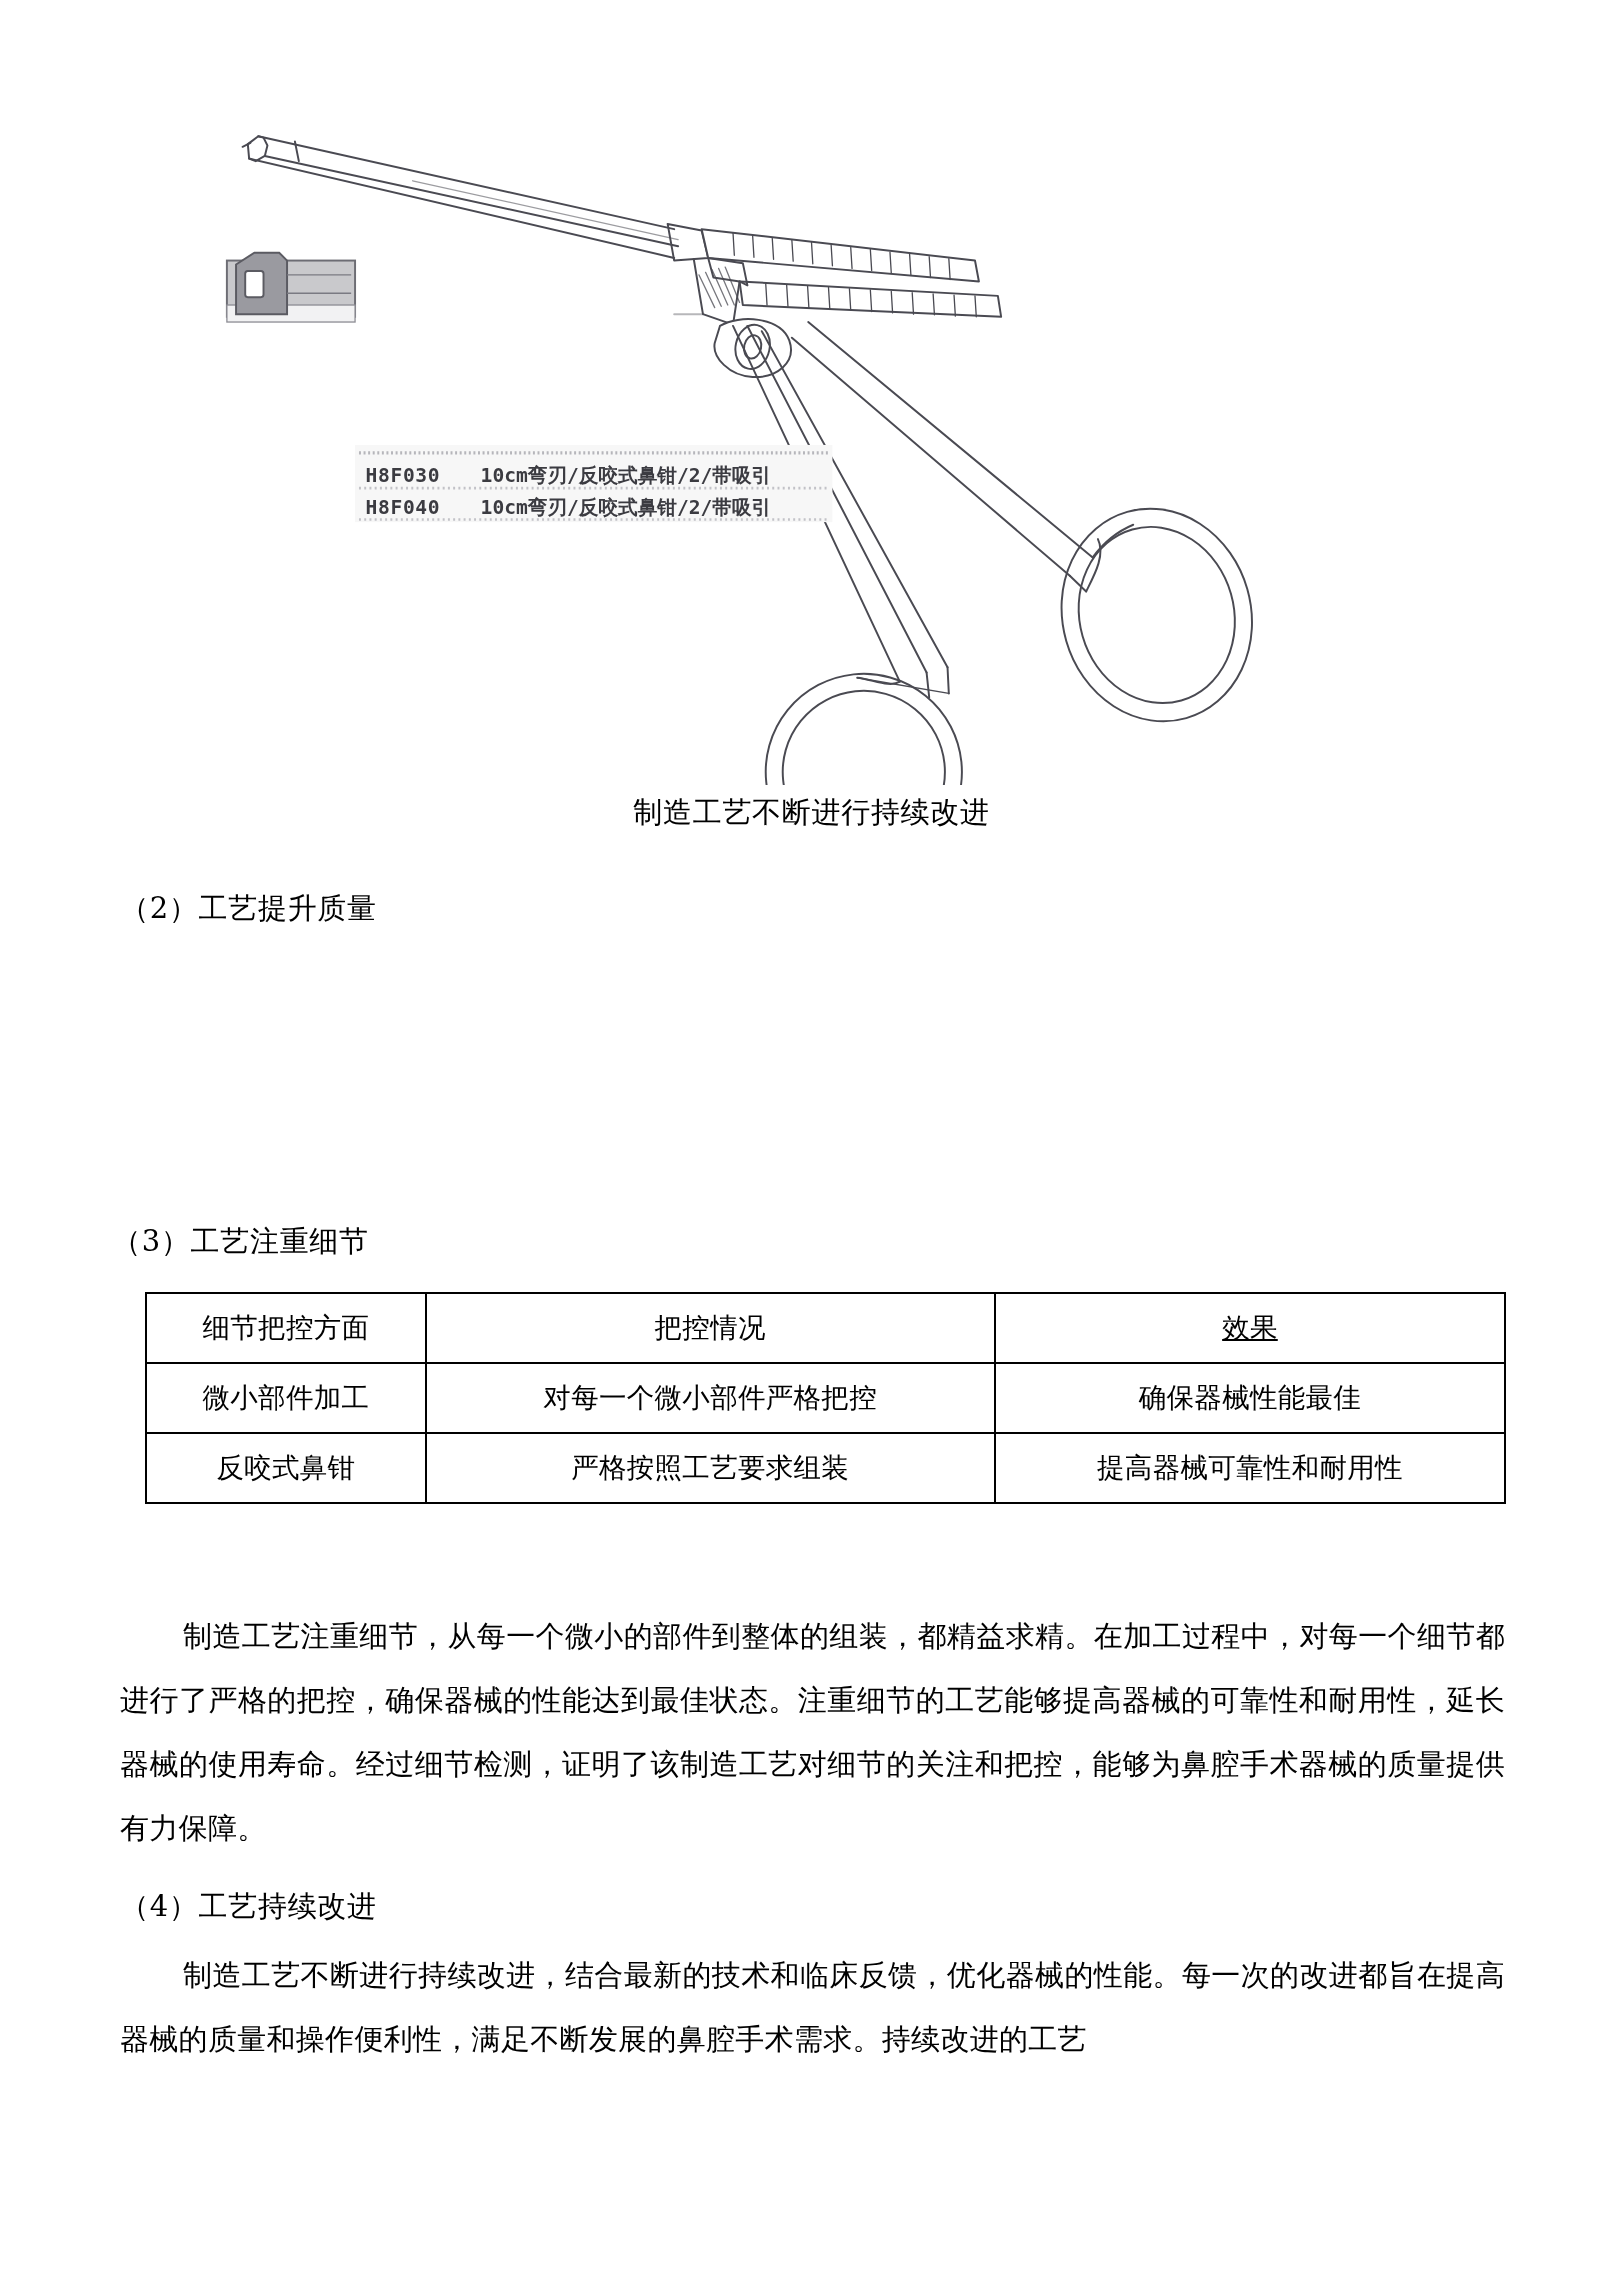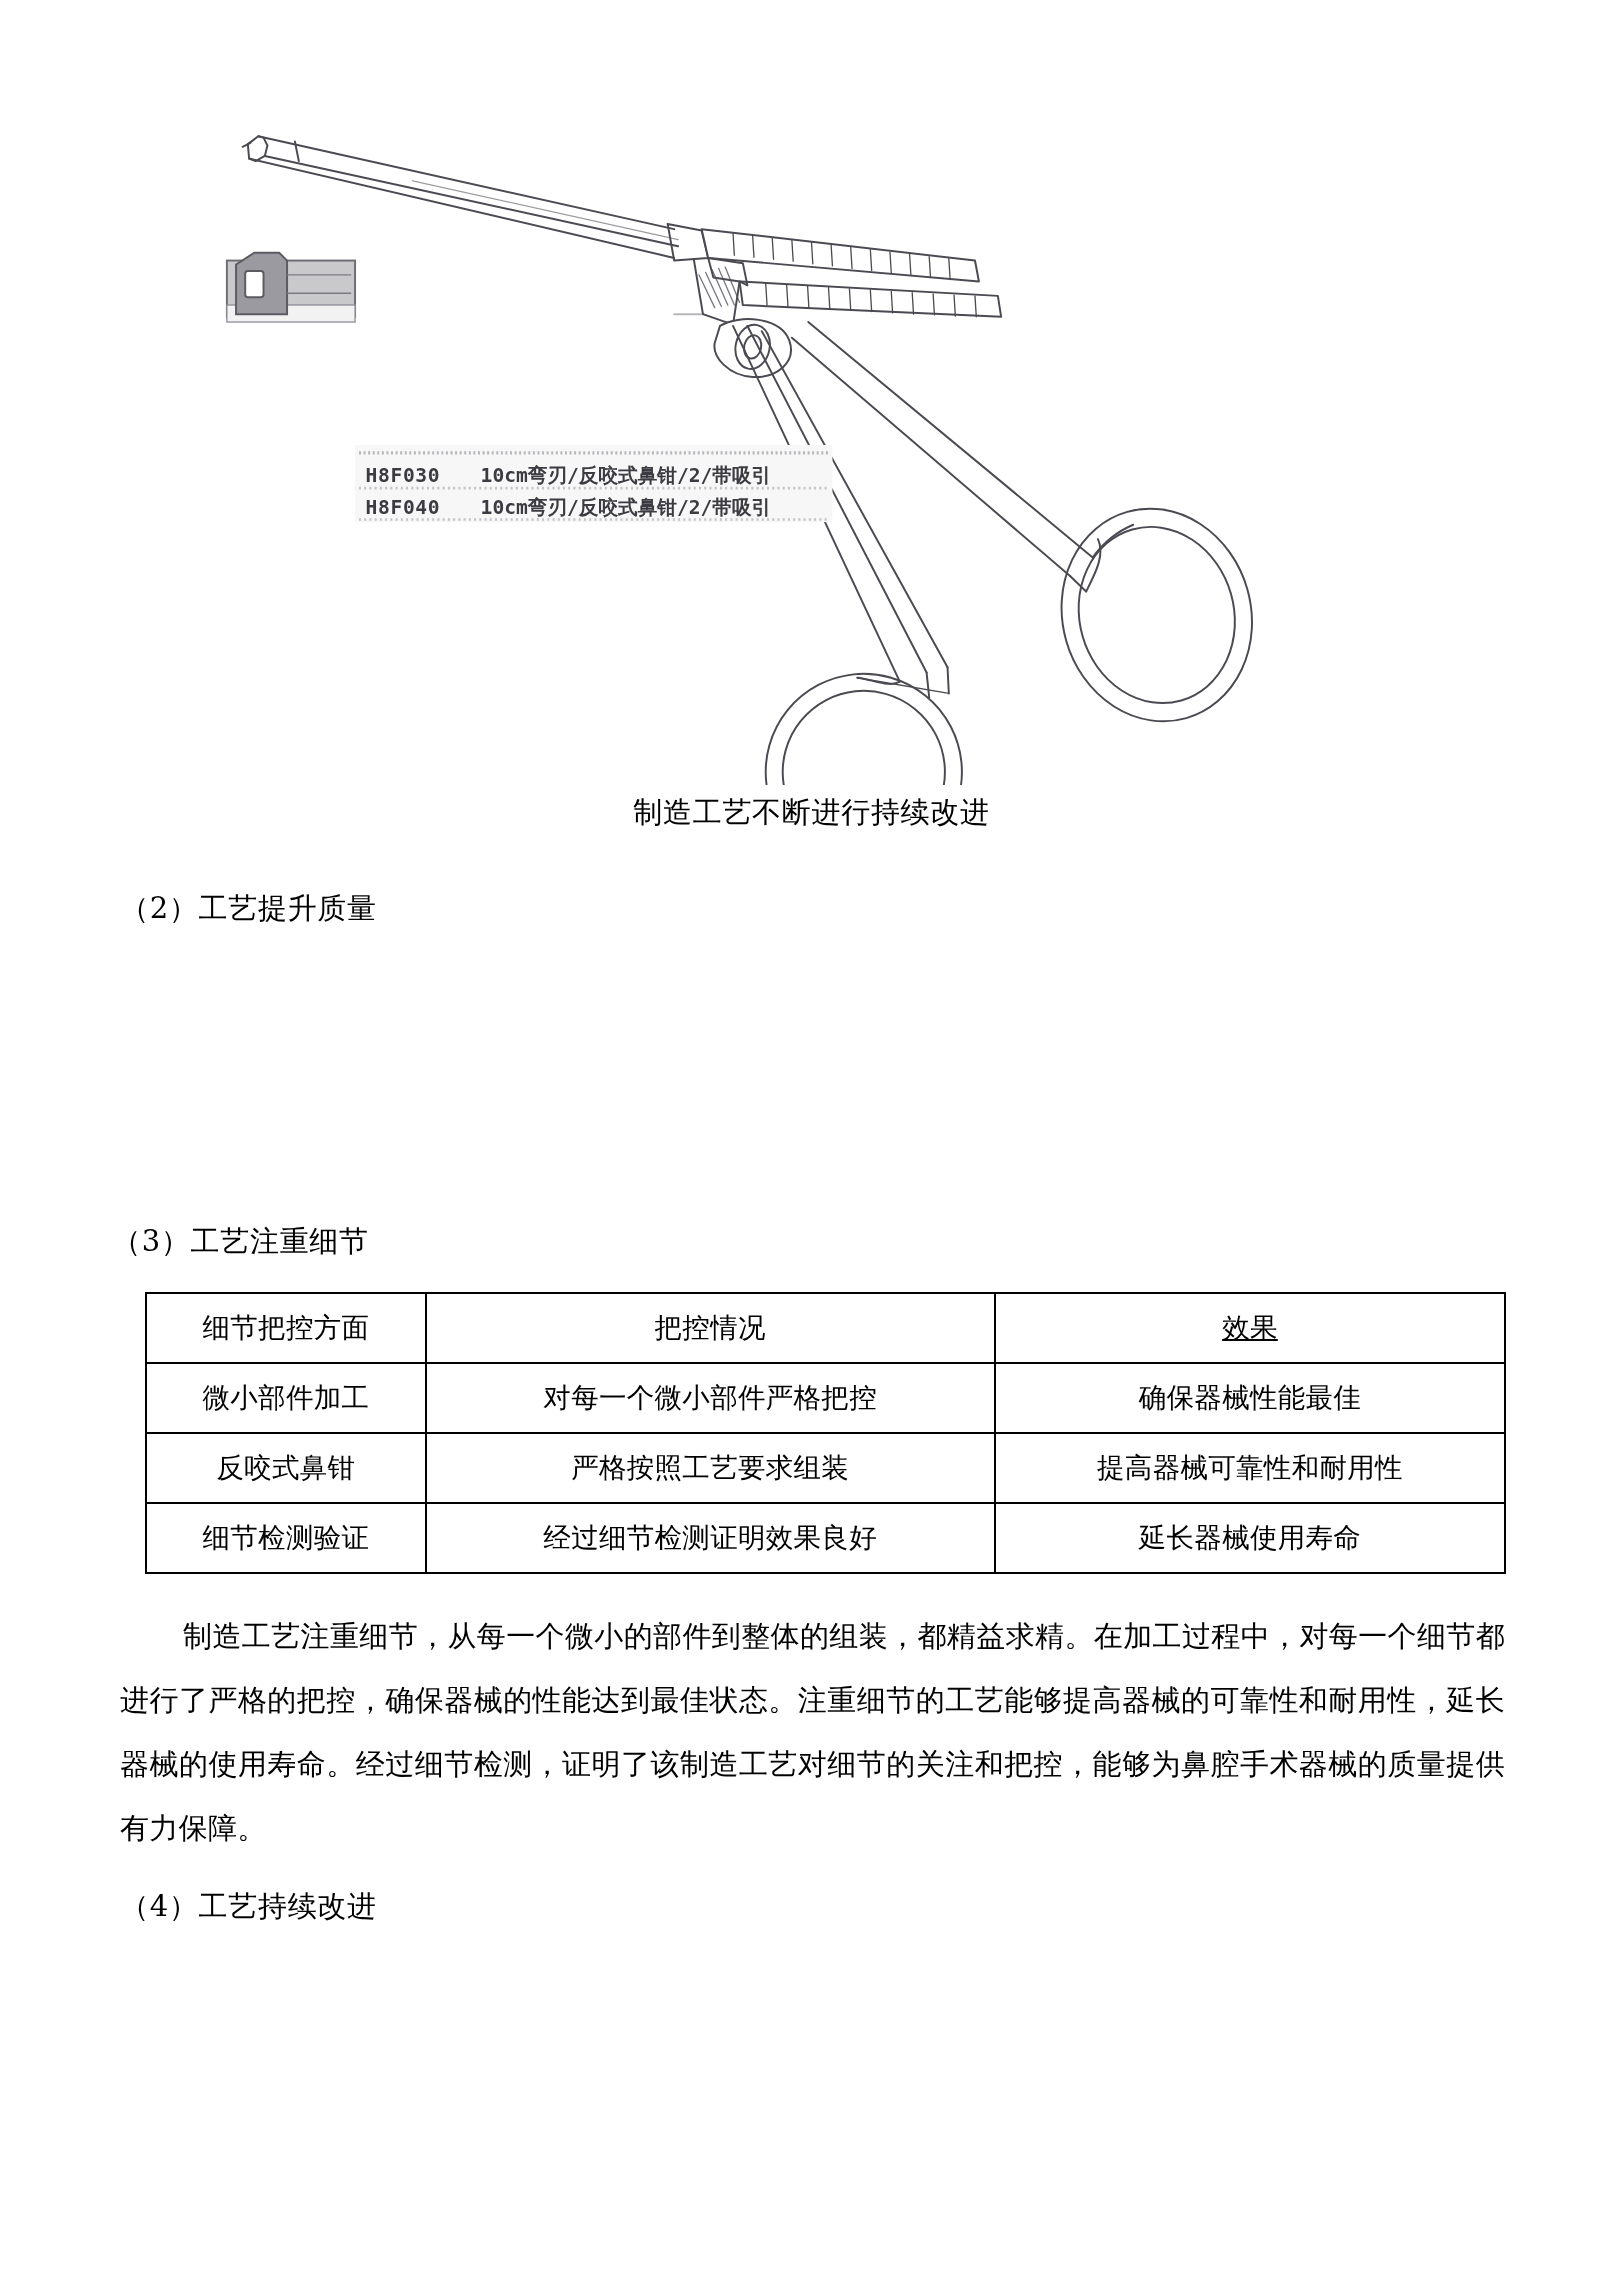--- a/index.html
+++ b/index.html
@@ -231,27 +231,23 @@
       <tr>
         <td>微小部件加工</td>
         <td>对每一个微小部件严格把控</td>
         <td>确保器械性能最佳</td>
       </tr>
       <tr>
         <td>反咬式鼻钳</td>
         <td>严格按照工艺要求组装</td>
         <td>提高器械可靠性和耐用性</td>
       </tr>
-      <tr>
-        <td>细节检测验证</td>
-        <td>经过细节检测证明效果良好</td>
-        <td>延长器械使用寿命</td>
-      </tr>
     </tbody>
   </table>
 
   <div class="para" style="top:1604px;">制造工艺注重细节，从每一个微小的部件到整体的组装，都精益求精。在加工过程中，对每一个细节都进行了严格的把控，确保器械的性能达到最佳状态。注重细节的工艺能够提高器械的可靠性和耐用性，延长器械的使用寿命。经过细节检测，证明了该制造工艺对细节的关注和把控，能够为鼻腔手术器械的质量提供有力保障。</div>
 
   <div class="section-head" style="left:120px; top:1887px;">（4）工艺持续改进</div>
 
+  <div class="para" style="top:1943px;">制造工艺不断进行持续改进，结合最新的技术和临床反馈，优化器械的性能。每一次的改进都旨在提高器械的质量和操作便利性，满足不断发展的鼻腔手术需求。持续改进的工艺</div>
 
 </div>
 
 
 </body></html>

